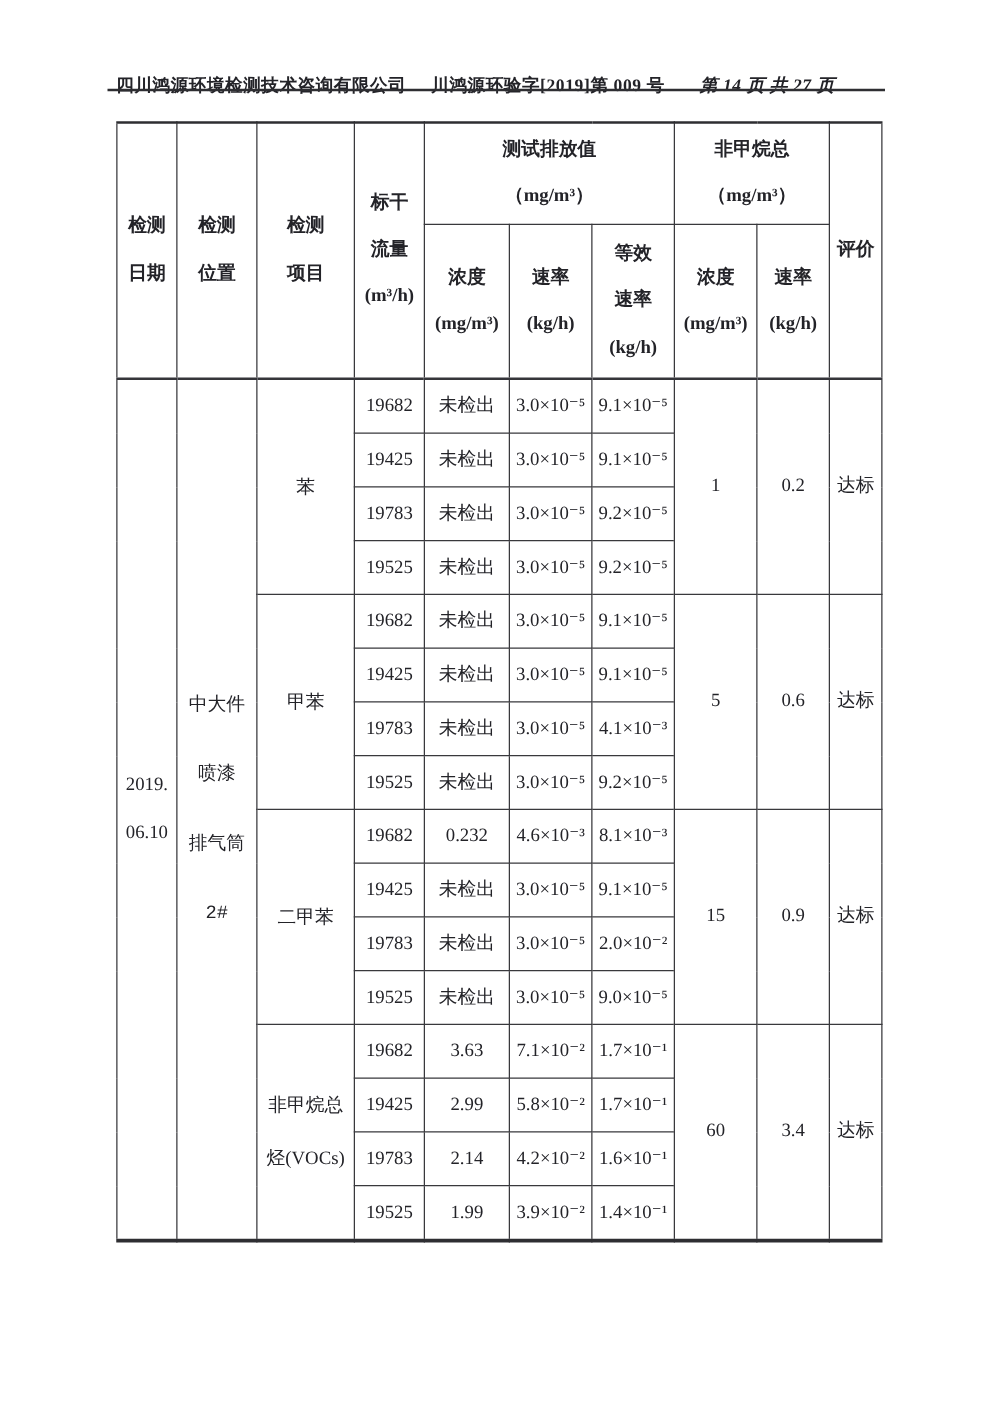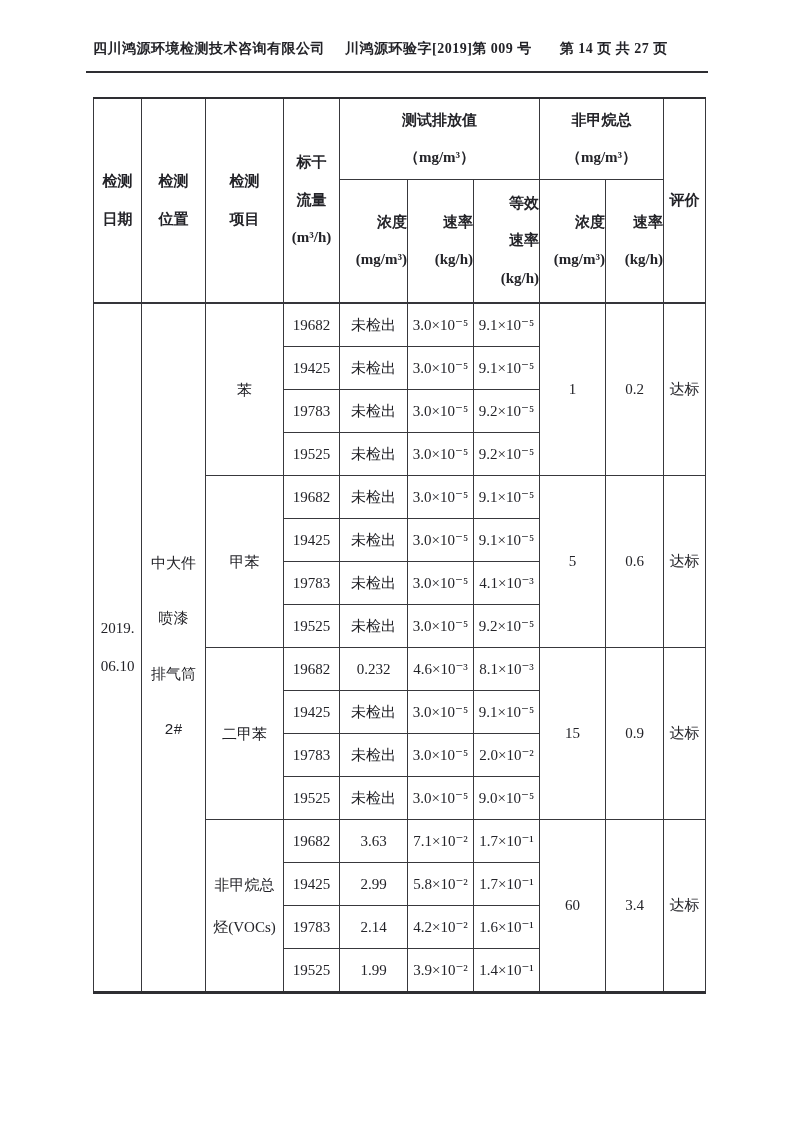--- a/index.html
+++ b/index.html
@@ -8,31 +8,31 @@
     height: 1122px;
     position: relative;
     background: #ffffff;
     overflow: hidden;
     font-family: "Liberation Serif", "DejaVu Serif", serif;
     color: #232328;
   }
   .page-header {
     position: absolute;
     left: 93px;
-    top: 40px;
+    top: 60px;
     width: 640px;
     display: flex;
     align-items: baseline;
     font-size: 14px;
     font-weight: bold;
     white-space: nowrap;
     letter-spacing: 0.5px;
   }
   .page-header .doc-number { margin-left: 20px; }
-  .page-header .page-info  { margin-left: 28px; }
+  .page-header .page-info  { margin-left: 28px; font-style: italic; }
   .header-rule {
     position: absolute;
     left: 86px;
     top: 71px;
     width: 622px;
     height: 2px;
     background: #2e2e32;
   }
   table.doc-table {
     position: absolute;
@@ -50,21 +50,21 @@
     text-align: center;
     vertical-align: middle;
     padding: 0;
     white-space: pre-line;
     font-size: 15px;
     overflow: hidden;
   }
   .doc-table th { font-weight: bold; line-height: 2.5; }
   .doc-table td { line-height: 1.5; }
   tr.group-head th { height: 80px; text-align: center; }
-  tr.sub-head th  { height: 122px; border-bottom: 2px solid #35353a; text-align: right; }
+  tr.sub-head th  { height: 122px; border-bottom: 2px solid #35353a; }
   tbody td { height: 42px; }
   tbody tr.first-row td { border-top: 2px solid #35353a; }
   td.date-cell { line-height: 2.5; }
   td.loc-cell  { line-height: 3.7; font-family: Liberation Mono, monospace; }
   td.item-cell { line-height: 2.8; }
 </style>
 </head>
 <body>
 
 <div class="page-header">

